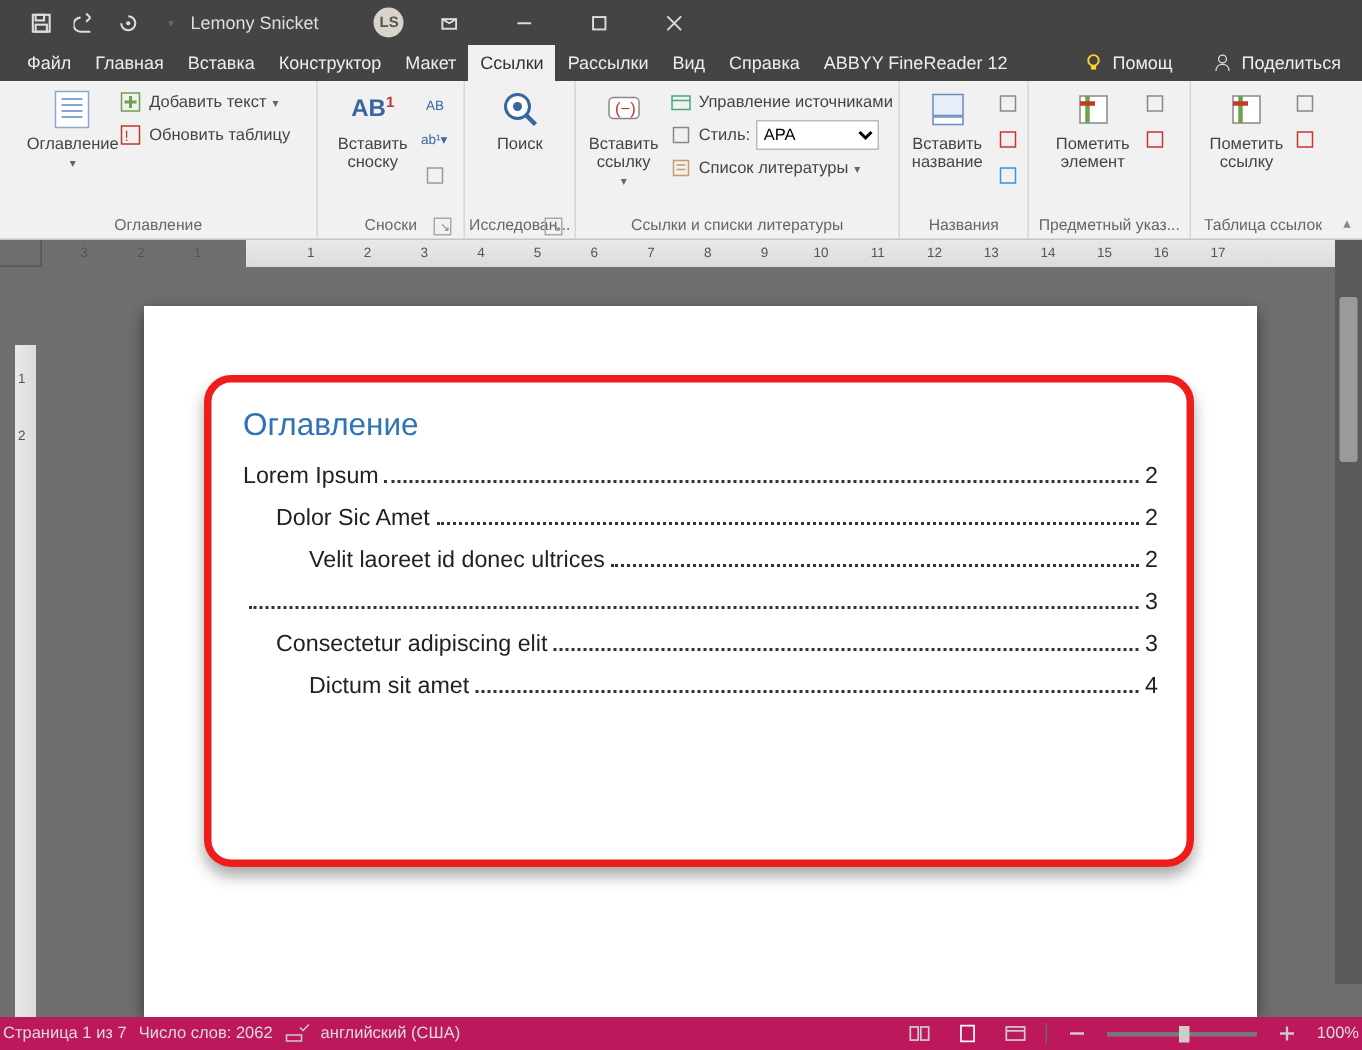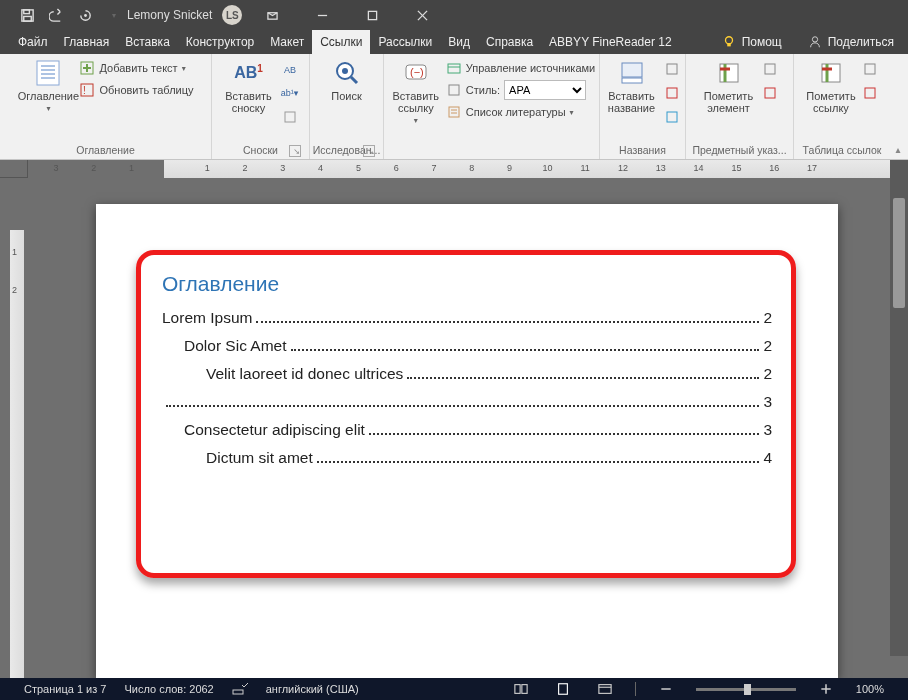--- a/index.html
+++ b/index.html
@@ -5,21 +5,21 @@
   * { margin: 0; padding: 0; box-sizing: border-box; font-family: "Segoe UI", Arial, sans-serif; user-select: none; }
   body { background: #444; width: 908px; height: 700px; overflow: hidden; position: relative; }
 
   
   .titlebar { height: 30px; background: #444; display: flex; align-items: center; color: #ddd; font-size: 12px; }
   .qat { display: flex; align-items: center; gap: 3px; padding-left: 14px; }
   .qat-btn { width: 26px; height: 26px; display: flex; align-items: center; justify-content: center; border-radius: 3px; }
   .qat-btn svg { width: 15px; height: 15px; stroke: #ddd; fill: none; stroke-width: 1.5; }
   .title-center { flex: 1; text-align: center; font-size: 12px; }
   .title-right { display: flex; align-items: center; gap: 10px; padding-right: 6px; }
-  .avatar { width: 20px; height: 20px; border-radius: 50%; background: #d8d4cc; color: #555; display: inline-flex; align-items: center; justify-content: center; font-size: 10px; font-weight: 600; }
+  .avatar { width: 20px; height: 20px; border-radius: 50%; background: #d8d4cc; color: #555; display: inline-flex; align-items: center; justify-content: center; font-size: 10px; font-weight: 600; margin-left: 27px; }
   .winbtn { width: 40px; height: 30px; display: flex; align-items: center; justify-content: center; }
   .winbtn svg { width: 11px; height: 11px; stroke: #ddd; fill: none; stroke-width: 1.4; }
 
   
   .tabs { height: 24px; background: #444; display: flex; align-items: stretch; padding-left: 10px; color: #eee; font-size: 12px; }
   .tab { padding: 0 8px; display: flex; align-items: center; cursor: pointer; }
   .tab.active { background: #f1f1f1; color: #333; }
   .tabs-right { margin-left: auto; display: flex; align-items: center; gap: 6px; padding-right: 14px; }
   .bulb { width: 14px; height: 14px; }
 
@@ -56,21 +56,21 @@
   .toc-text { white-space: nowrap; }
   .toc-dots { flex: 1; border-bottom: 2px dotted #333; margin: 0 4px 4px 4px; }
   .toc-page { white-space: nowrap; }
   .ind1 { padding-left: 22px; text-align: right; }
   .ind2 { padding-left: 44px; }
 
   .vscroll { position: absolute; right: 0; top: 0; bottom: 22px; width: 18px; background: #5a5a5a; }
   .vscroll-thumb { position: absolute; left: 3px; right: 3px; top: 38px; height: 110px; background: #9a9a9a; border-radius: 2px; }
 
   
-  .statusbar { position: absolute; left: 0; right: 0; bottom: 0; height: 22px; background: #0f172a; color: #ddd; font-size: 11px; display: flex; align-items: center; padding: 0 24px; gap: 18px; }
+  .statusbar { position: absolute; left: 0; right: 0; bottom: 0; height: 22px; background: #be185d; color: #ddd; font-size: 11px; display: flex; align-items: center; padding: 0 2px; gap: 8px; }
   .statusbar .spacer { flex: 1; }
   .viewbtn { width: 24px; height: 18px; display: flex; align-items: center; justify-content: center; }
   .viewbtn svg { stroke: #ccc; fill: none; width: 14px; height: 14px; stroke-width: 1.3; }
   .viewbtn.active svg { stroke: #fff; }
   .zoom-slider { width: 100px; height: 3px; background: #777; position: relative; }
   .zoom-slider .knob { position: absolute; top: -4px; left: 48px; width: 7px; height: 11px; background: #ccc; }
   .sep { width: 1px; height: 14px; background: #666; }
 
   .tick { position: absolute; top: 3px; font-size: 9px; text-align: center; transform: translateX(-50%); }
   .vtick { position: absolute; left: 2px; font-size: 9px; transform: translateY(-50%); }
@@ -291,20 +291,23 @@
                 <rect x="2" y="2" width="10" height="10" fill="none" stroke="#c96"></rect>
                 <line x1="4" y1="5" x2="10" y2="5" stroke="#c96"></line>
                 <line x1="4" y1="8" x2="10" y2="8" stroke="#c96"></line>
               </svg>
             </span>
           <span>Список литературы</span>
             <span class="drop-caret">▾</span>
         </div>
       </div>
     </div>
+    <div class="group-label">
+        <span>Ссылки и списки литературы</span>
+      </div>
   </div>
 
   <div class="group" style="width:86px">
     <div class="group-body">
       <div class="big-btn" style="width:58px">
         <div class="ic">
             <svg width="26" height="26">
               <rect x="3" y="3" width="20" height="14" fill="#e8eef7" stroke="#6a8cc0"></rect>
               <rect x="3" y="18" width="20" height="5" fill="#fff" stroke="#6a8cc0"></rect>
             </svg>

